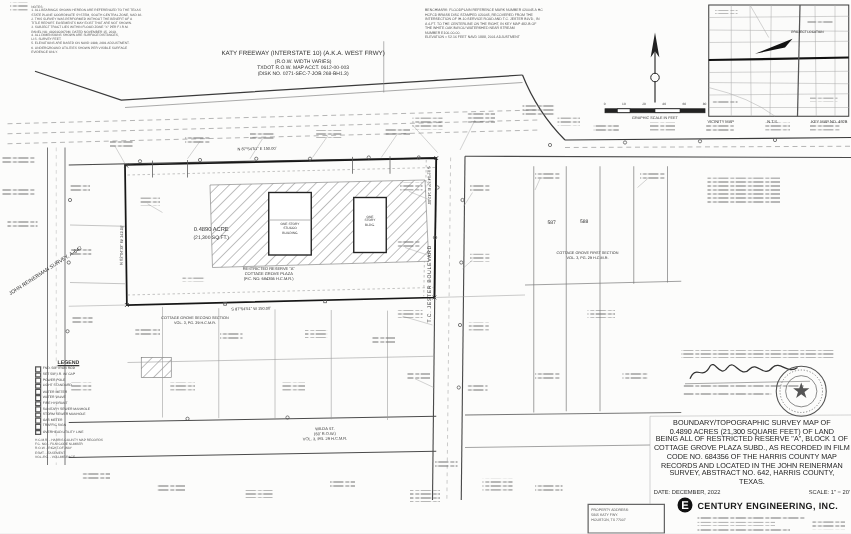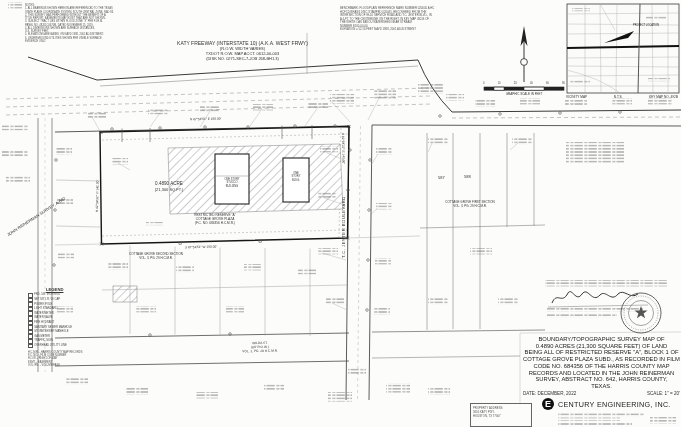--- a/index.html
+++ b/index.html
@@ -8,21 +8,21 @@
   svg.base{position:absolute;left:0;top:0}
   .t{position:absolute;white-space:nowrap;color:#333}
   .wrap{white-space:normal}
   .tc{text-align:center}
   .s26{font-size:2.6px;line-height:3.3px}
   .s3{font-size:3px;line-height:3.9px}
   .s32{font-size:3.2px;line-height:4.2px}
   .s4{font-size:4px;line-height:5px}
   .s45{font-size:4.6px;line-height:5.6px}
   .s5{font-size:5px;line-height:6.4px}
-  .b{font-weight:normal}
+  .b{font-weight:bold}
   .legend-title{font-size:4.2px;font-weight:bold;text-decoration:underline;margin-bottom:1px}
   .lg-row{font-size:2.7px;line-height:3.8px;display:flex;align-items:center;gap:1.6px;color:#444}
   .lg-row::before{content:"";width:2.6px;height:2.6px;border:0.4px solid #555;display:inline-block;flex:none}
   .abbr{margin-top:2.5px}
   .abbr-row{font-size:2.6px;line-height:3.3px;color:#555}
   .note-line{font-size:2.6px;line-height:3.25px;color:#555}
   .bm-line{font-size:2.8px;line-height:3.5px;color:#555}
   .ttl-line{font-size:5.8px;line-height:6.7px;color:#222}
   .flexrow{display:flex;justify-content:space-between}
   .prop-box{position:absolute;border:0.5px solid #666;background:#fcfcfb}

